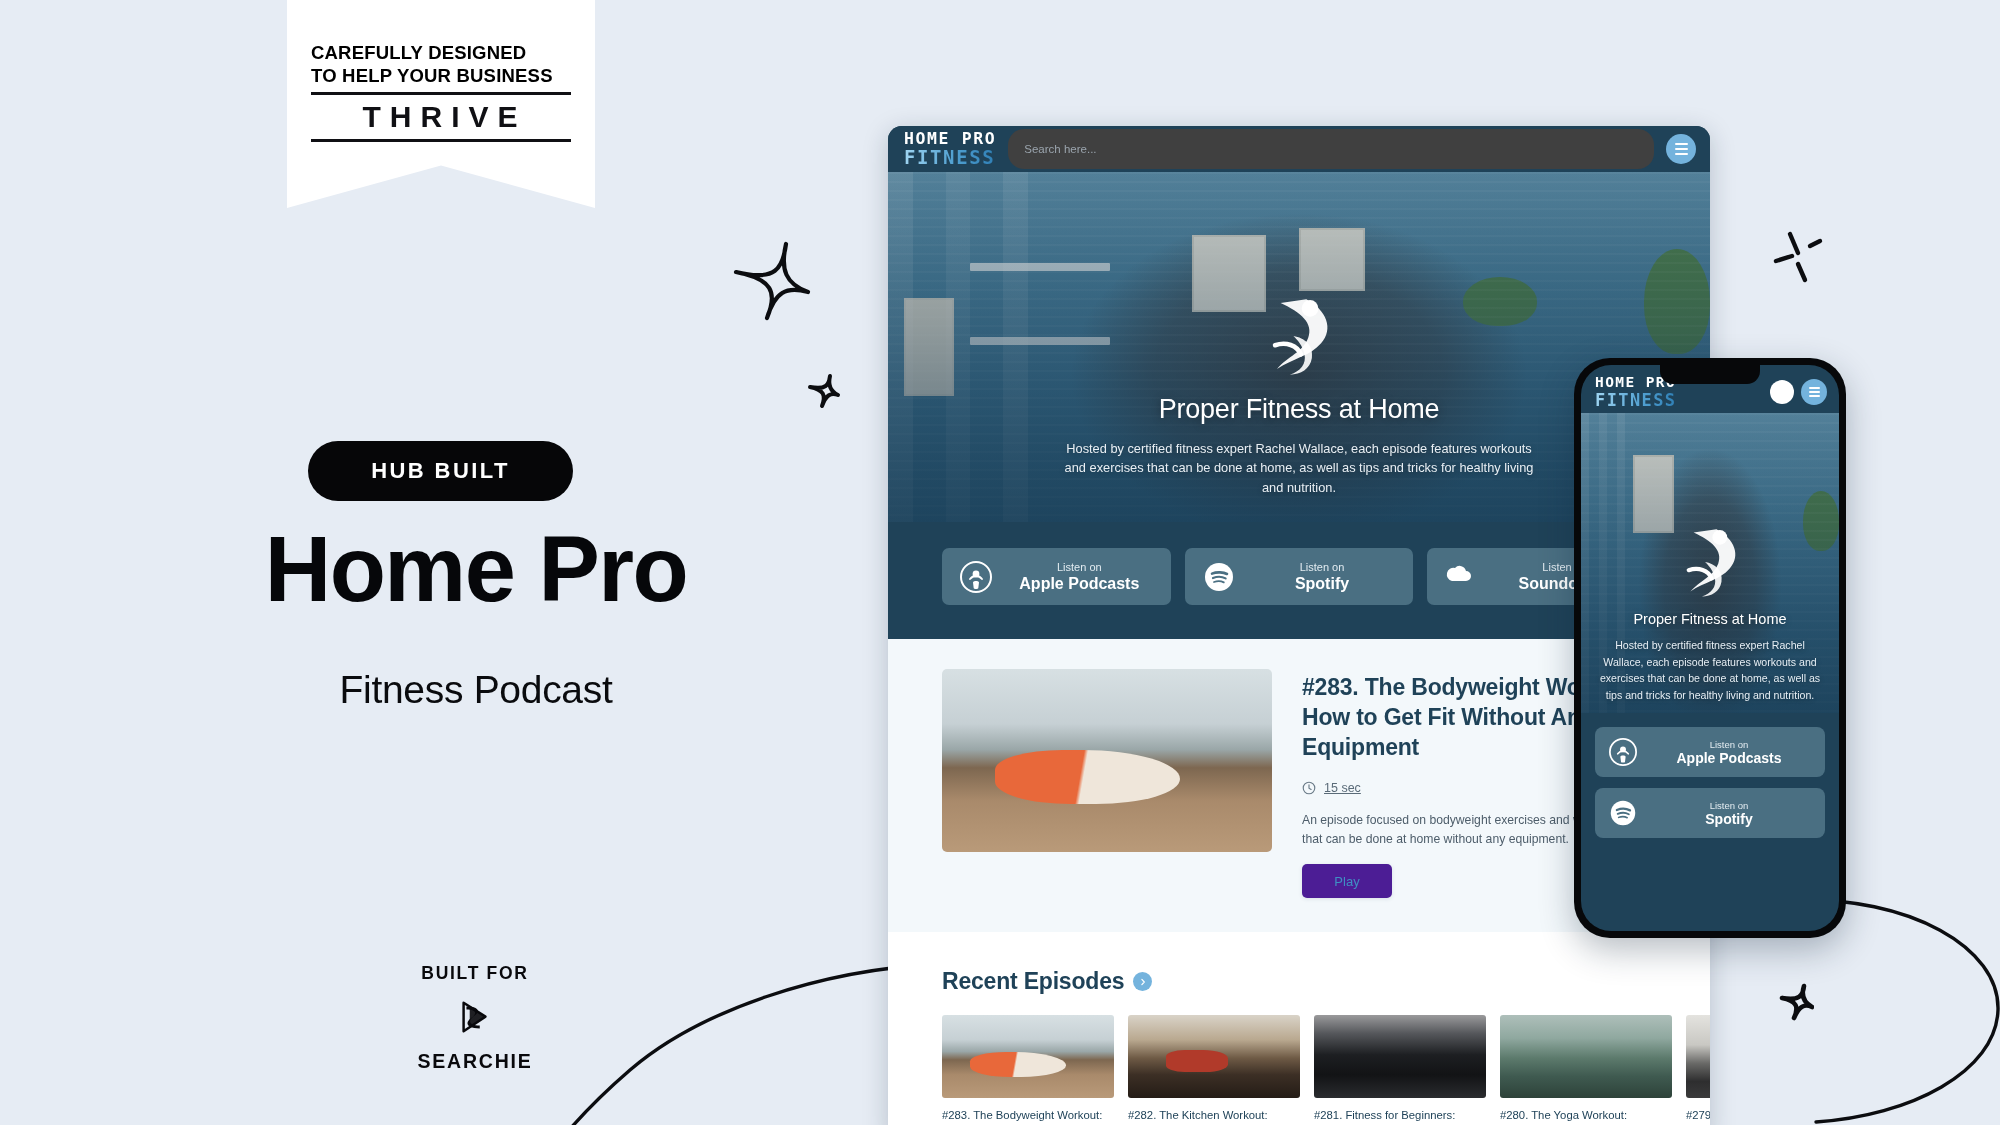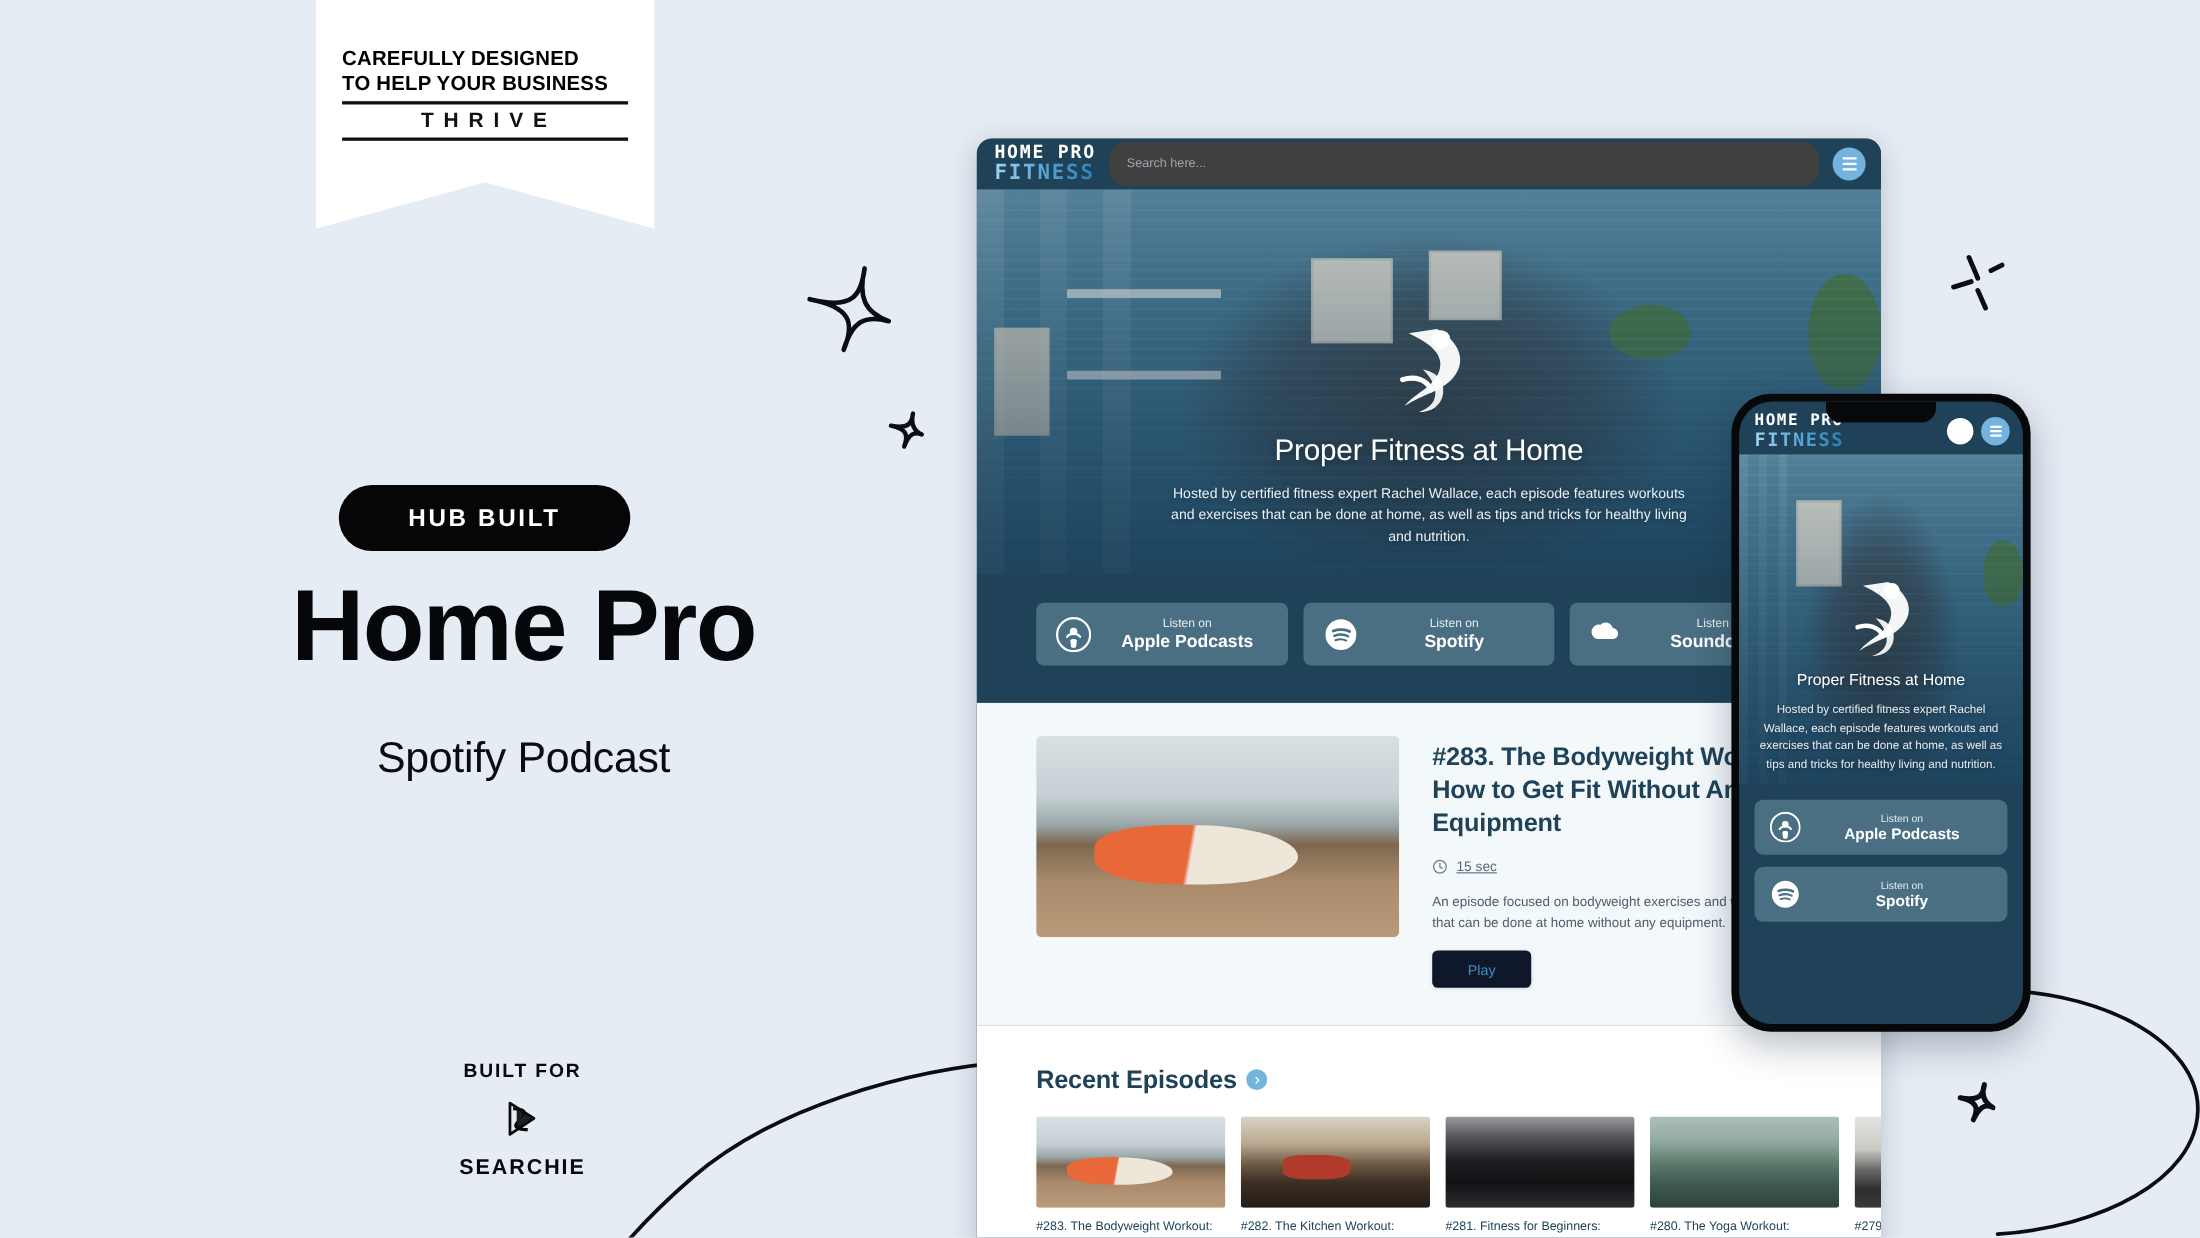--- a/index.html
+++ b/index.html
@@ -17,21 +17,21 @@
     background:#ffffff;
     clip-path: polygon(0 0, 100% 0, 100% 100%, 50% 80%, 0 100%);
   }
   .ribbon-inner { padding:46px 24px 0 24px; text-align:left; }
   .ribbon-l1, .ribbon-l2 {
     font-size:18.5px; font-weight:bold; letter-spacing:.2px;
     color:#000000; line-height:1.22; white-space:nowrap;
   }
   .ribbon-rule { height:3px; background:#101014; margin:5px 0 3px 0; }
   .ribbon-thrive {
-    font-size:19px; font-weight:bold; letter-spacing:9px;
+    font-size:30px; font-weight:bold; letter-spacing:9px;
     color:#101014; text-align:center; line-height:1.25; padding-left:7px;
   }
   .ribbon-rule2 { height:3.5px; background:#101014; margin-top:3px; }
 
   .pill {
     position:absolute; left:308px; top:441px; width:265px; height:60px;
     background:#060608; border-radius:34px;
     display:flex; align-items:center; justify-content:center;
   }
   .pill span {
@@ -139,21 +139,21 @@
     position:relative;
   }
   .feat-body { flex:1; padding-top:4px; min-width:0; }
   .feat-title {
     font-size:23px; color:#1f4258; font-weight:bold; line-height:1.3; letter-spacing:-.2px;
   }
   .feat-meta { display:flex; align-items:center; gap:8px; margin-top:18px; }
   .feat-meta span { font-size:12.5px; color:#5a6b78;text-decoration:underline; }
   .feat-desc { font-size:12.2px; color:#4d5d6a; line-height:1.55; margin-top:16px; max-width:330px; }
   .play-btn {
-    margin-top:16px; width:90px; height:34px; background:#0f172a; border-radius:5px;
+    margin-top:16px; width:90px; height:34px; background:#4c1d95; border-radius:5px;
     display:flex; align-items:center; justify-content:center;
     box-shadow:0 1px 4px rgba(31,66,88,.12);
   }
   .play-btn span { font-size:13px; color:#3f8fc4; }
 
   
   .recent { background:#fff; padding:36px 54px 20px; }
   .recent-head { display:flex; align-items:center; gap:9px; margin-bottom:20px; }
   .recent-head h3 { font-size:23px; color:#1f4258; font-weight:bold; letter-spacing:-.2px; }
   .chev-circle {
@@ -303,21 +303,21 @@
       <div class="ribbon-thrive">THRIVE</div>
       <div class="ribbon-rule2"></div>
     </div>
   </div>
 
   <div class="pill">
     <span>HUB BUILT</span>
   </div>
 
   <div class="headline">Home Pro</div>
-  <div class="subhead">Spotify Podcast</div>
+  <div class="subhead">Fitness Podcast</div>
 
   <div class="builtfor">
     <div class="bf-text">BUILT FOR</div>
     <svg class="searchie-mark" viewBox="0 0 40 40">
       <path d="M8 5 L31 19.6 L8 35 Z" fill="none" stroke="#09090c" stroke-width="2.6" stroke-linejoin="round"></path>
       <path d="M11 9 C24 9 26 14 19 19 C12 24 14 29 25 29 L25 32 C11 32 9 26 16 21 C23 16 21 12 11 12 Z" fill="#09090c"></path>
       <path d="M8 5 L31 19.6 L8 35 Z" fill="#09090c" opacity="0.9" clip-path="inset(22% 0 0 28%)"></path>
     </svg>
     <div class="bf-brand">SEARCHIE</div>
   </div>

